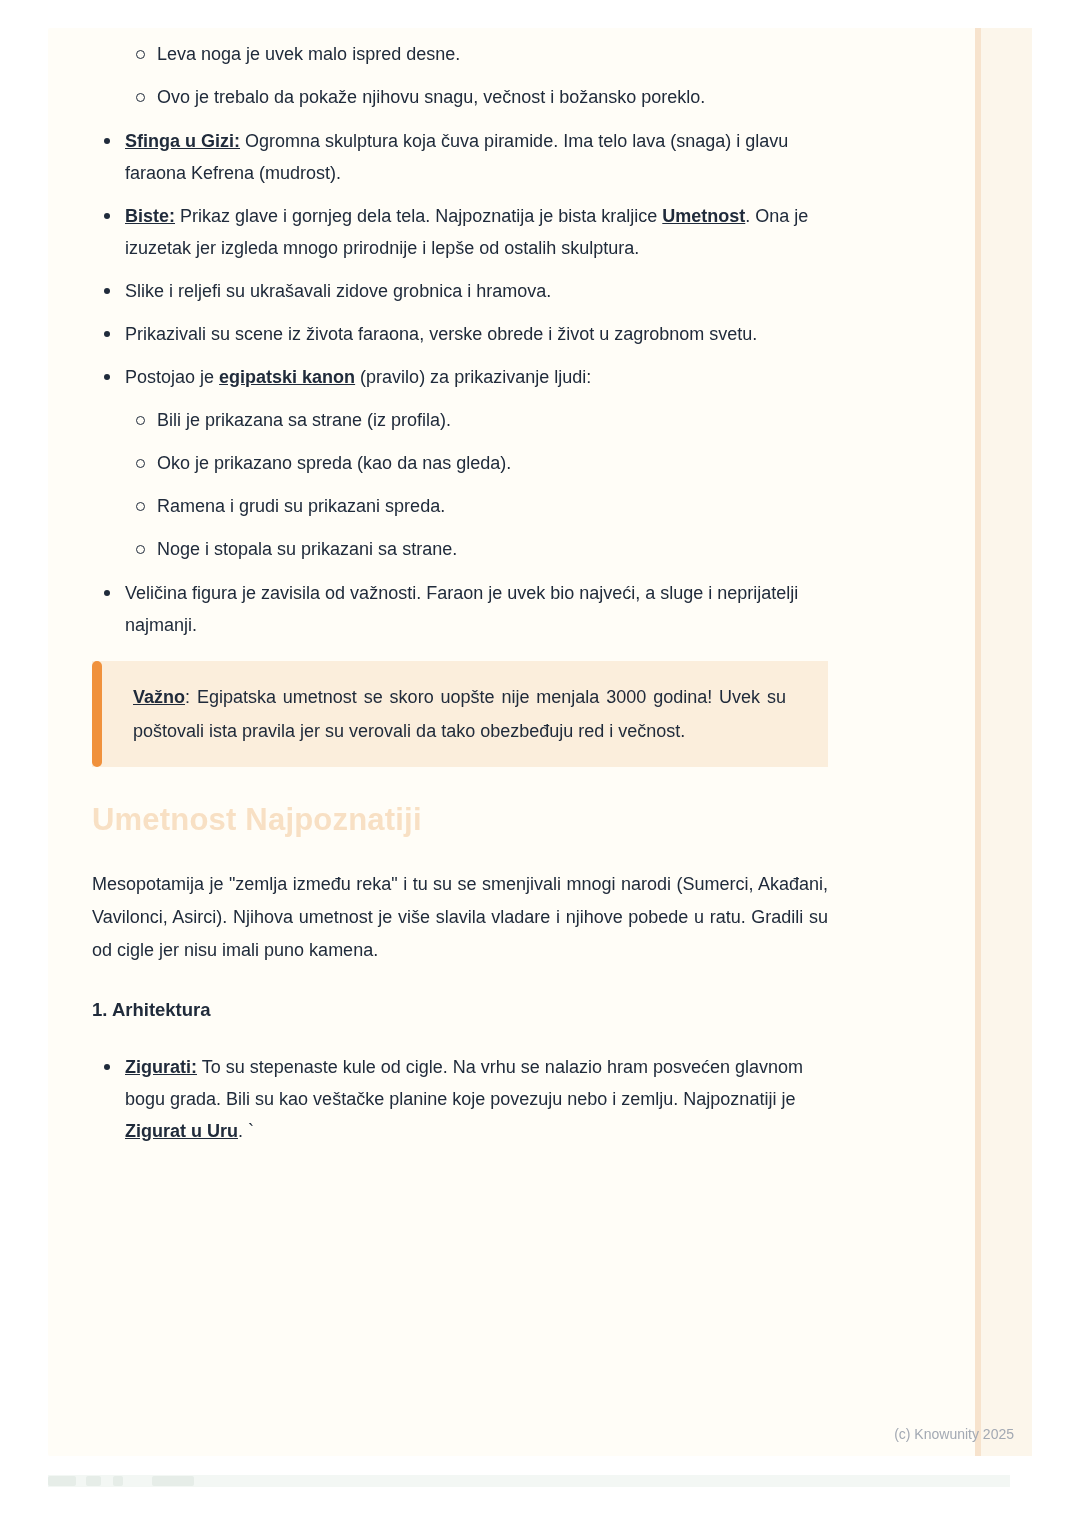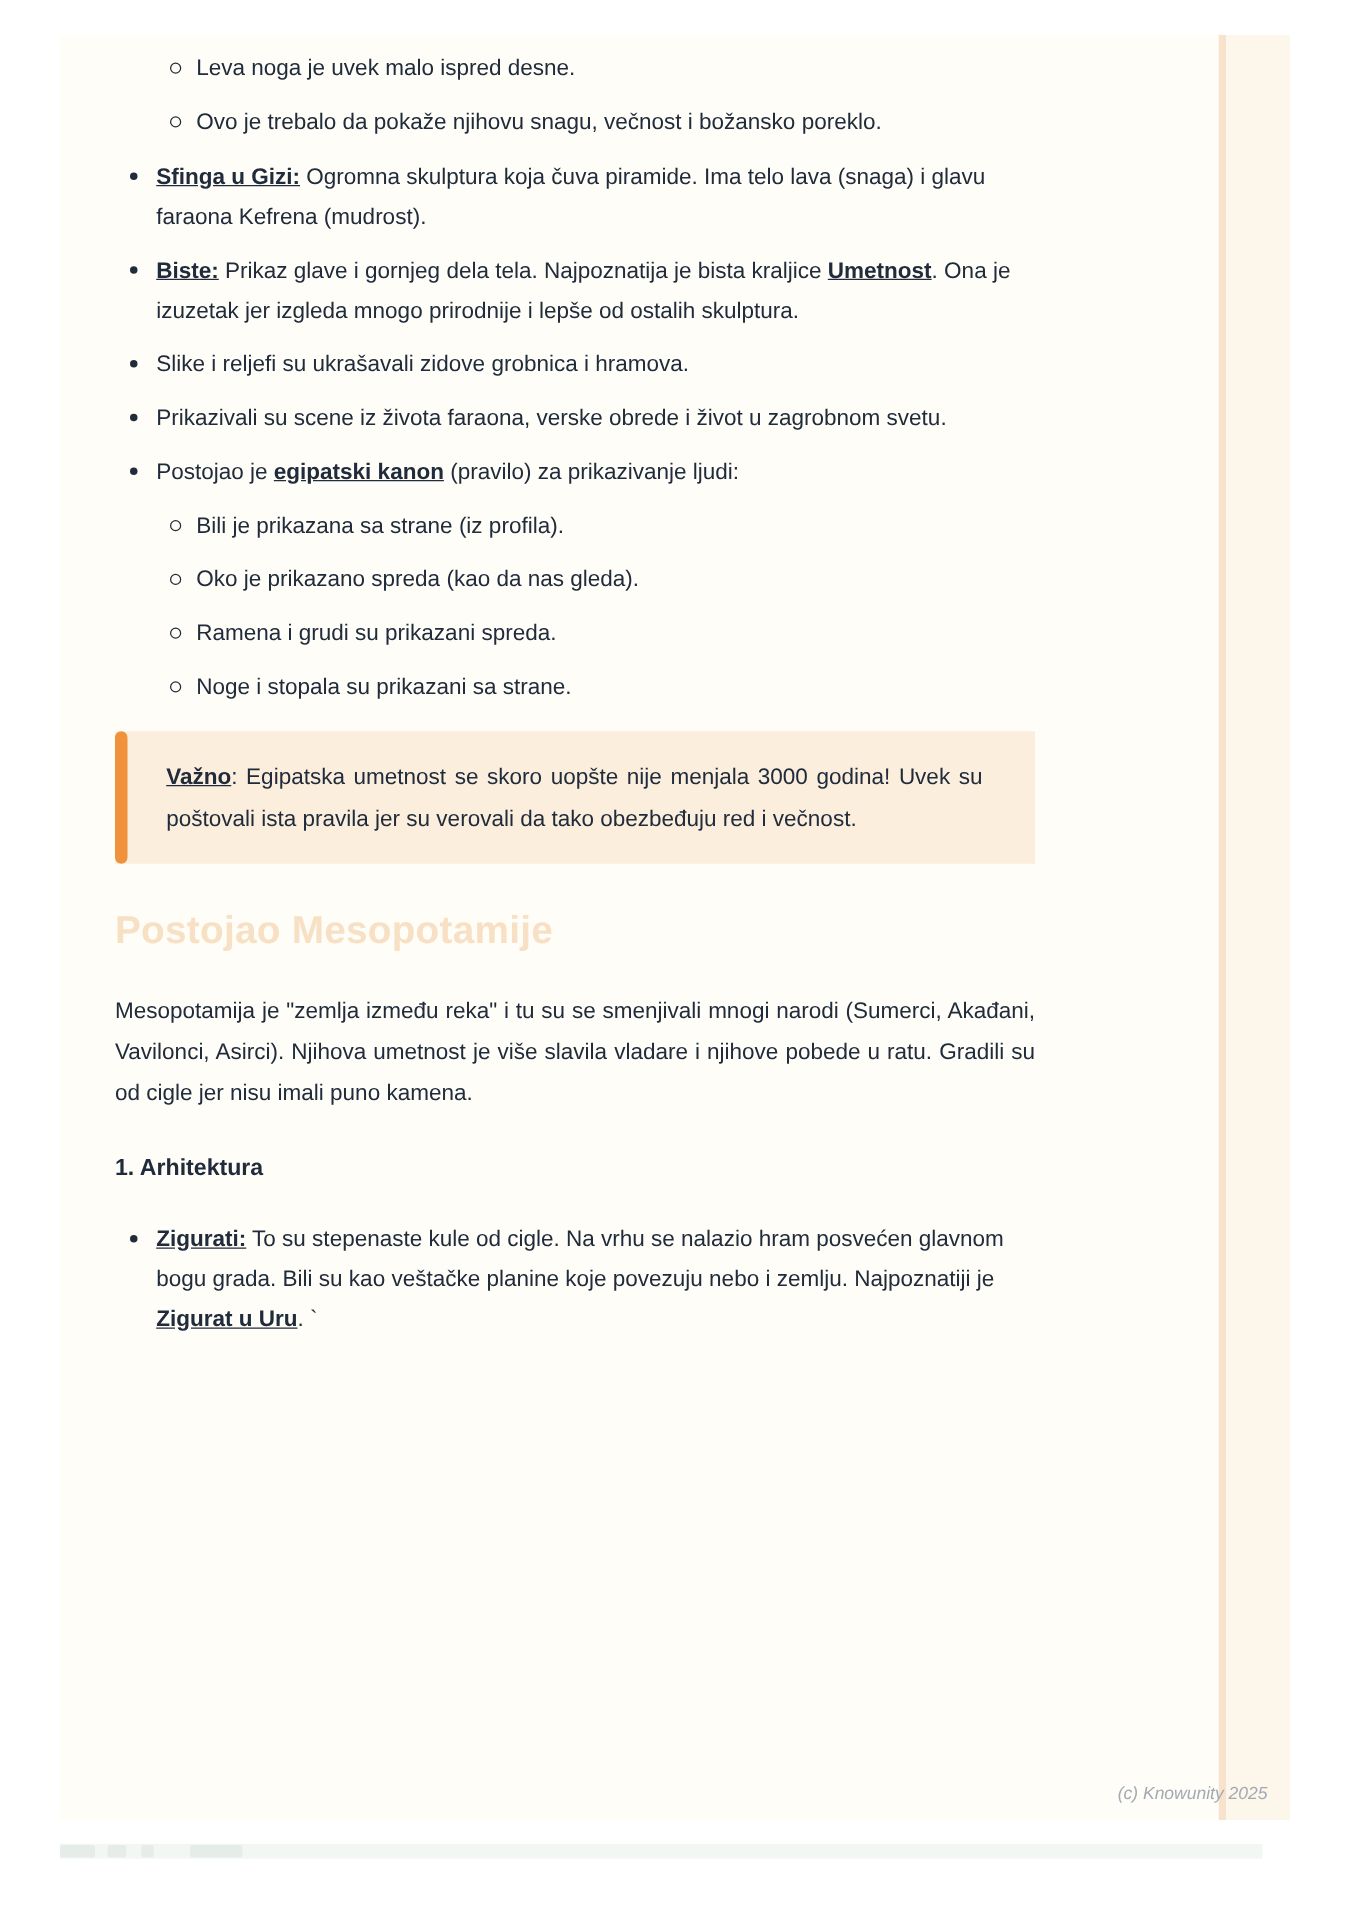--- a/index.html
+++ b/index.html
@@ -82,21 +82,20 @@
     text-align: justify;
     line-height: 33px;
     margin: 0 0 30px;
   }
   strong { font-weight: bold; text-decoration: underline; }
   .footer {
     position: absolute; right: 18px; bottom: 13px;
     font-size: 14px; line-height: 17px;
     color: var(--muted, #A3A9B3);
     z-index: 2;
-    font-style: italic;
   }
   .sliver {
     position: absolute; left: 48px; top: 1475px;
     width: 962px; height: 12px;
     background: var(--band, #F3F7F4);
   }
   .chip { position: absolute; top: 1476px; height: 10px; background: var(--chip, #E6EDE8); border-radius: 2px; }
   .chip1 { left: 48px;  width: 28px; }
   .chip2 { left: 86px;  width: 15px; }
   .chip3 { left: 113px; width: 10px; }
@@ -162,27 +161,33 @@
         <li class="li2">
           <span class="circ"></span>
           <span>Ramena i grudi su prikazani spreda.</span>
         </li>
         <li class="li2">
           <span class="circ"></span>
           <span>Noge i stopala su prikazani sa strane.</span>
         </li>
       </ul>
 
+      <ul>
+        <li class="li1">
+          <span class="dot"></span>
+          <span>Veličina figura je zavisila od važnosti. Faraon je uvek bio najveći, a sluge i neprijatelji najmanji.</span>
+        </li>
+      </ul>
 
       <div class="callout">
         <span class="callout-bar"></span>
         <span><strong>Važno</strong><span>: Egipatska umetnost se skoro uopšte nije menjala 3000 godina! Uvek su poštovali ista pravila jer su verovali da tako obezbeđuju red i večnost.</span></span>
       </div>
 
-      <h1 class="pale">Postojao Mesopotamije</h1>
+      <h1 class="pale">Umetnost Najpoznatiji</h1>
 
       <p class="para">Mesopotamija je "zemlja između reka" i tu su se smenjivali mnogi narodi (Sumerci, Akađani, Vavilonci, Asirci). Njihova umetnost je više slavila vladare i njihove pobede u ratu. Gradili su od cigle jer nisu imali puno kamena.</p>
 
       <h3 class="h3-b">1. Arhitektura</h3>
 
       <ul>
         <li class="li1">
           <span class="dot"></span>
           <span><strong>Zigurati:</strong><span> To su stepenaste kule od cigle. Na vrhu se nalazio hram posvećen glavnom bogu grada. Bili su kao veštačke planine koje povezuju nebo i zemlju. Najpoznatiji je </span><strong>Zigurat u Uru</strong><span>. `</span></span>
         </li>

